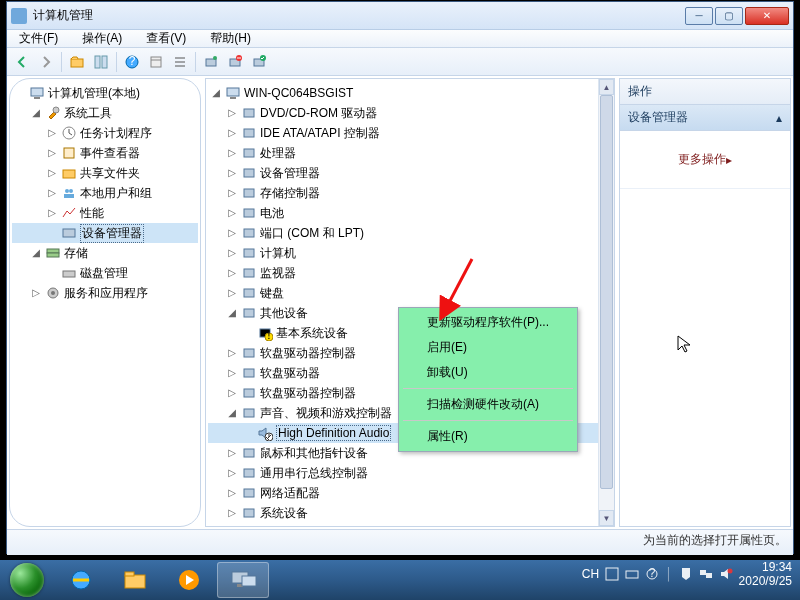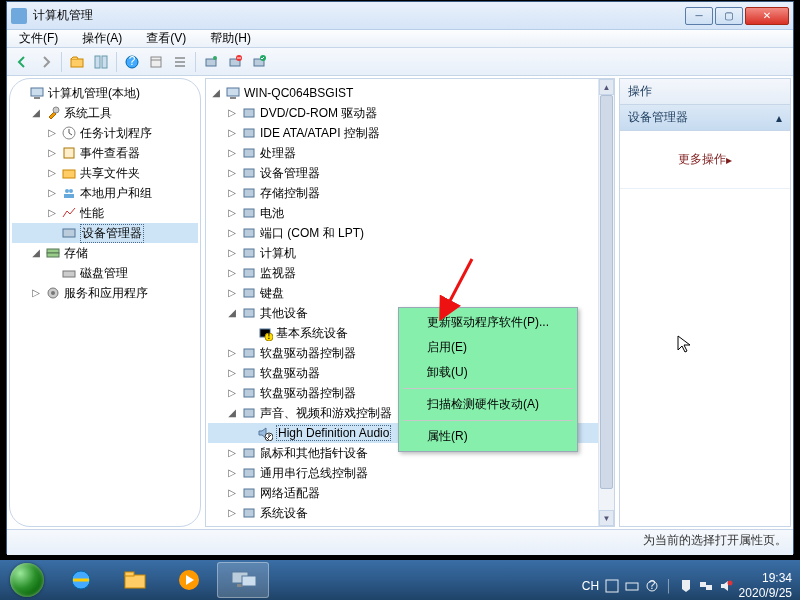--- a/index.html
+++ b/index.html
@@ -45,21 +45,21 @@
 
 
 .ctxmenu { position: absolute; left: 398px; top: 307px; width: 180px; background: #86efac; border: 1px solid #9aa7b8; box-shadow: 2px 2px 4px rgba(0,0,0,.25); padding: 2px; }
 .ctxmenu .mi { padding: 4px 10px 4px 26px; color: #000; }
 .ctxmenu .sep { height: 1px; background: #c8c8c8; margin: 3px 2px; }
 
 
 .statusbar { height: 26px; background: linear-gradient(#f6f9fd, #e7eff9); border-top: 1px solid #c6d5e8; padding: 2px 6px; color: #333; text-align: right; }
 
 
-.taskbar { position: absolute; left: 0; bottom: 0; width: 800px; height: 40px; background: linear-gradient(#3a6ea5 0%, #2d5a8a 50%, #1f4368 100%); display: flex; align-items: flex-end; }
+.taskbar { position: absolute; left: 0; bottom: 0; width: 800px; height: 40px; background: linear-gradient(#3a6ea5 0%, #2d5a8a 50%, #1f4368 100%); display: flex; align-items: flex-start; }
 .start { width: 54px; height: 40px; display:flex; align-items:center; justify-content:center; }
 .start-orb { width: 34px; height: 34px; border-radius: 50%; background: radial-gradient(circle at 30% 30%, #9be89b, #2a8f2a 45%, #0e6b0e 70%); box-shadow: 0 0 4px rgba(255,255,255,.5) inset, 0 0 3px rgba(0,0,0,.5); position:relative; }
 .tb-item { width: 52px; height: 36px; margin: 2px 1px; display:flex; align-items:center; justify-content:center; border-radius:3px; }
 .tb-item.active { background: rgba(255,255,255,.18); box-shadow: inset 0 0 0 1px rgba(255,255,255,.35); }
 .tray { margin-left: auto; display: flex; align-items: center; gap: 6px; padding-right: 8px; color: #fff; font-size: 11px; }
 .tray .clock { text-align: right; line-height: 1.2; }
 .tray-ico { width:14px; height:14px; opacity:.9; }
 
 
 .arrow { position:absolute; left:432px; top:254px; pointer-events:none; }

